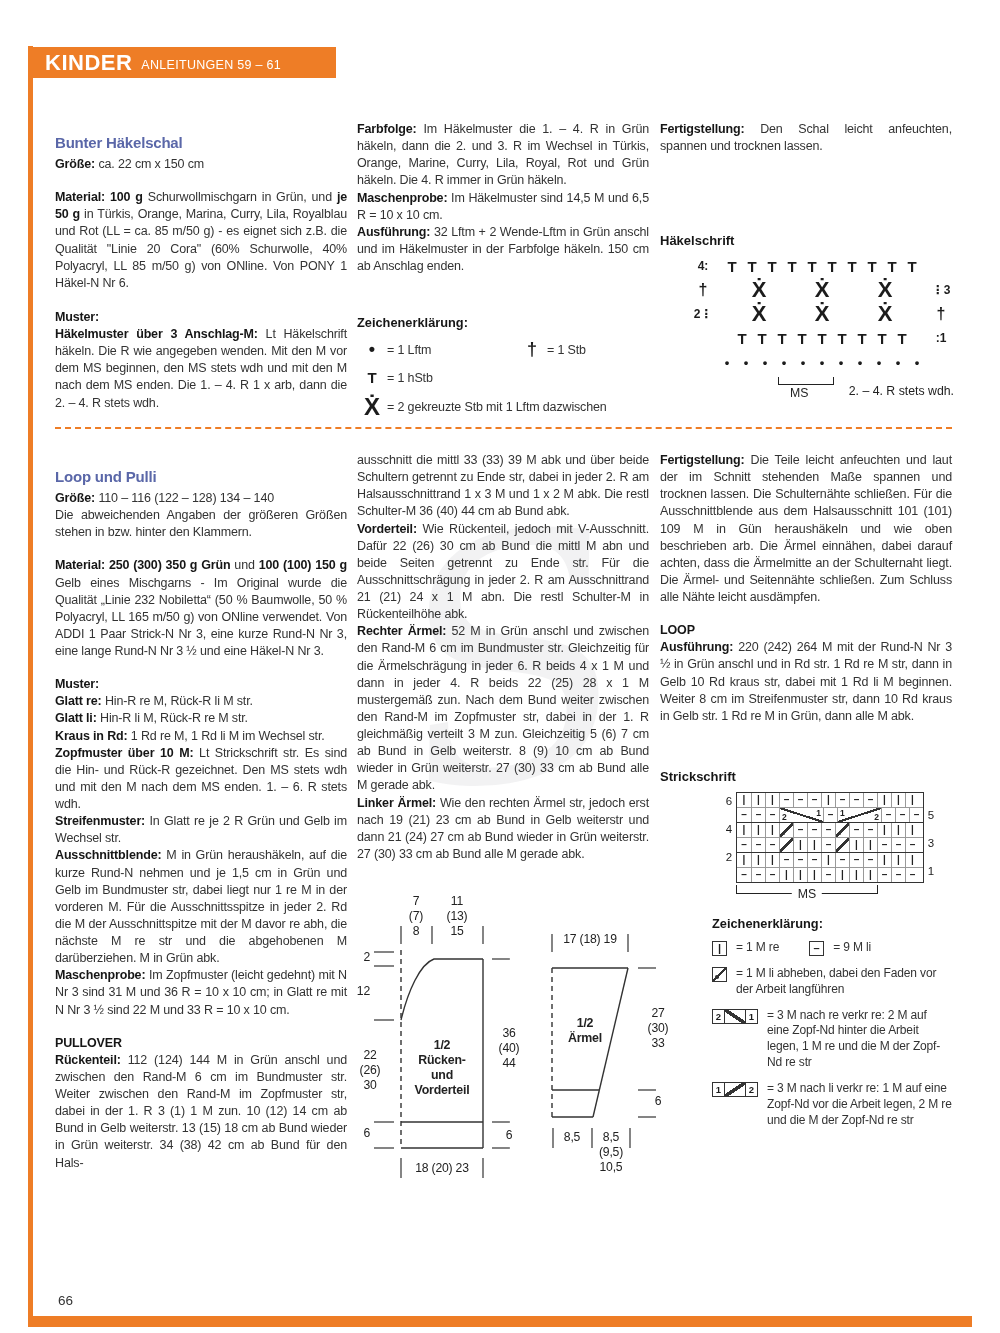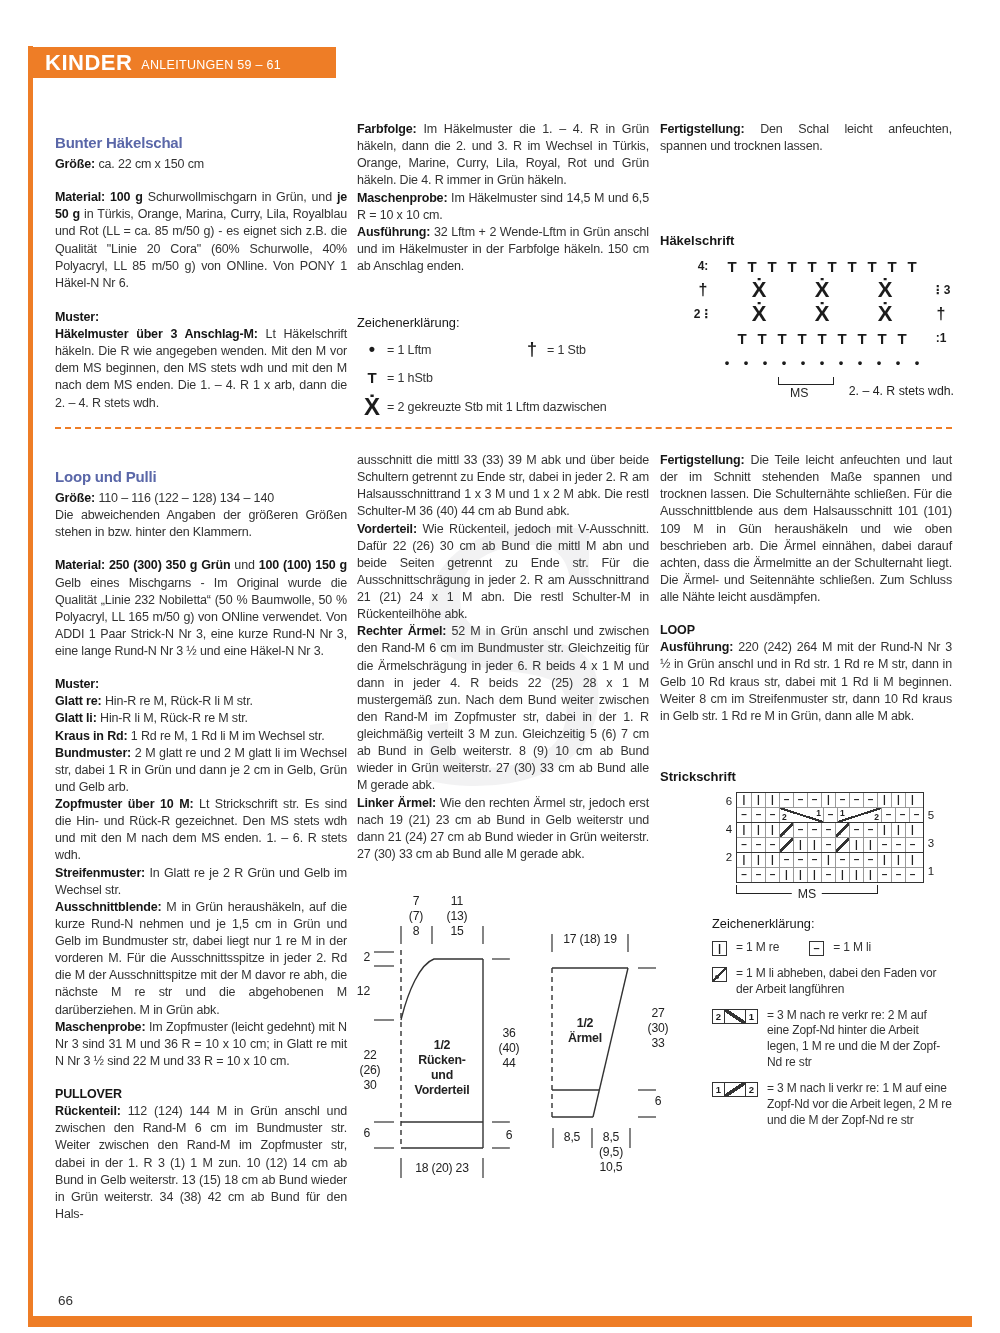--- a/index.html
+++ b/index.html
@@ -15,21 +15,21 @@
   .h-sub{font-size:12.5px;padding-top:5px;letter-spacing:.3px}
   .page-num{position:absolute;left:58px;top:1293px;font-size:13.5px;color:#333}
   .divider{position:absolute;left:55px;top:427px;width:897px;border-top:2px dashed #ee7d26}
   .wm{position:absolute;left:400px;top:470px;font-family:"DejaVu Serif",serif;font-style:italic;
       font-size:330px;color:rgba(110,110,125,.09);transform:rotate(-10deg);pointer-events:none}
   
   .col{position:absolute;width:292px}
   .para{font-size:12.5px;line-height:1.37;text-align:justify;letter-spacing:-.15px;color:#333}
   .para b{color:#161616}
   .sec-title{font-size:15px;font-weight:bold;color:#5a67a8;margin:16px 0 5px;letter-spacing:-.2px}
-  .blk-head{font-size:12.8px;font-weight:normal;color:#161616}
+  .blk-head{font-size:12.8px;font-weight:bold;color:#161616}
   
   .sleg{margin-top:40px}
   .sleg-row{display:flex;align-items:center;margin-top:9px}
   .sitem{display:flex;align-items:center}
   .ssym{width:30px;text-align:center;font-weight:bold;color:#1c1c1c;flex:none}
   .s-dot{font-size:18px}
   .s-stb{font-size:18px}
   .s-hstb{font-size:15px}
   .s-x{font-size:24px;line-height:1}
   .stext{font-size:12.5px;letter-spacing:-.15px}
@@ -239,21 +239,20 @@
   <div class="col" style="left:55px;top:452px">
     <h2 class="sec-title">Loop und Pulli</h2>
     <div>
         <p class="para"><b>Größe:</b> 110 – 116 (122 – 128) 134 – 140</p>
         <p class="para">Die abweichenden Angaben der größeren Größen stehen in bzw. hinter den Klammern.</p>
         <p class="para" style="margin-top: 16px;"><b>Material: 250 (300) 350 g Grün</b> und <b>100 (100) 150 g</b> Gelb eines Mischgarns - Im Original wurde die Qualität „Linie 232 Nobiletta“ (50 % Baumwolle, 50 % Polyacryl, LL 165 m/50 g) von ONline verwendet. Von ADDI 1 Paar Strick-N Nr 3, eine kurze Rund-N Nr 3, eine lange Rund-N Nr 3 ½ und eine Häkel-N Nr 3.</p>
         <p class="para" style="margin-top: 16px;"><b>Muster:</b></p>
         <p class="para"><b>Glatt re:</b> Hin-R re M, Rück-R li M str.</p>
         <p class="para"><b>Glatt li:</b> Hin-R li M, Rück-R re M str.</p>
         <p class="para"><b>Kraus in Rd:</b> 1 Rd re M, 1 Rd li M im Wechsel str.</p>
-        <p class="para"><b>Bundmuster:</b> 2 M glatt re und 2 M glatt li im Wechsel str, dabei 1 R in Grün und dann je 2 cm in Gelb, Grün und Gelb arb.</p>
         <p class="para"><b>Zopfmuster über 10 M:</b> Lt Strickschrift str. Es sind die Hin- und Rück-R gezeichnet. Den MS stets wdh und mit den M nach dem MS enden. 1. – 6. R stets wdh.</p>
         <p class="para"><b>Streifenmuster:</b> In Glatt re je 2 R Grün und Gelb im Wechsel str.</p>
         <p class="para"><b>Ausschnittblende:</b> M in Grün heraushäkeln, auf die kurze Rund-N nehmen und je 1,5 cm in Grün und Gelb im Bundmuster str, dabei liegt nur 1 re M in der vorderen M. Für die Ausschnittsspitze in jeder 2. Rd die M der Ausschnittspitze mit der M davor re abh, die nächste M re str und die abgehobenen M darüberziehen. M in Grün abk.</p>
         <p class="para"><b>Maschenprobe:</b> Im Zopfmuster (leicht gedehnt) mit N Nr 3 sind 31 M und 36 R = 10 x 10 cm; in Glatt re mit N Nr 3 ½ sind 22 M und 33 R = 10 x 10 cm.</p>
         <p class="para" style="margin-top: 16px;"><b>PULLOVER</b></p>
         <p class="para"><b>Rückenteil:</b> 112 (124) 144 M in Grün anschl und zwischen den Rand-M 6 cm im Bundmuster str. Weiter zwischen den Rand-M im Zopfmuster str, dabei in der 1. R 3 (1) 1 M zun. 10 (12) 14 cm ab Bund in Gelb weiterstr. 13 (15) 18 cm ab Bund wieder in Grün weiterstr. 34 (38) 42 cm ab Bund für den Hals-</p>
       </div>
   </div>
 
   <div class="col" style="left:357px;top:452px">
@@ -391,21 +390,21 @@
 
     <div class="kleg">
       <div class="blk-head">Zeichenerklärung:</div>
       <div class="lrow">
         <div class="litem inrow">
           <span class="lsym">|</span>
           <span class="ltext">= 1 M re</span>
         </div>
         <div class="litem inrow">
           <span class="lsym">–</span>
-          <span class="ltext">= 1 M li</span>
+          <span class="ltext">= 9 M li</span>
         </div>
       </div>
       <div class="litem">
         <span class="lsym slip slipdot"></span>
         <span class="ltext">= 1 M li abheben, dabei den Faden vor der Arbeit langführen</span>
       </div>
       <div class="litem">
         <span class="lcable">
           <span class="cc-a">2</span>
           <span class="cc-mid rise"></span>

